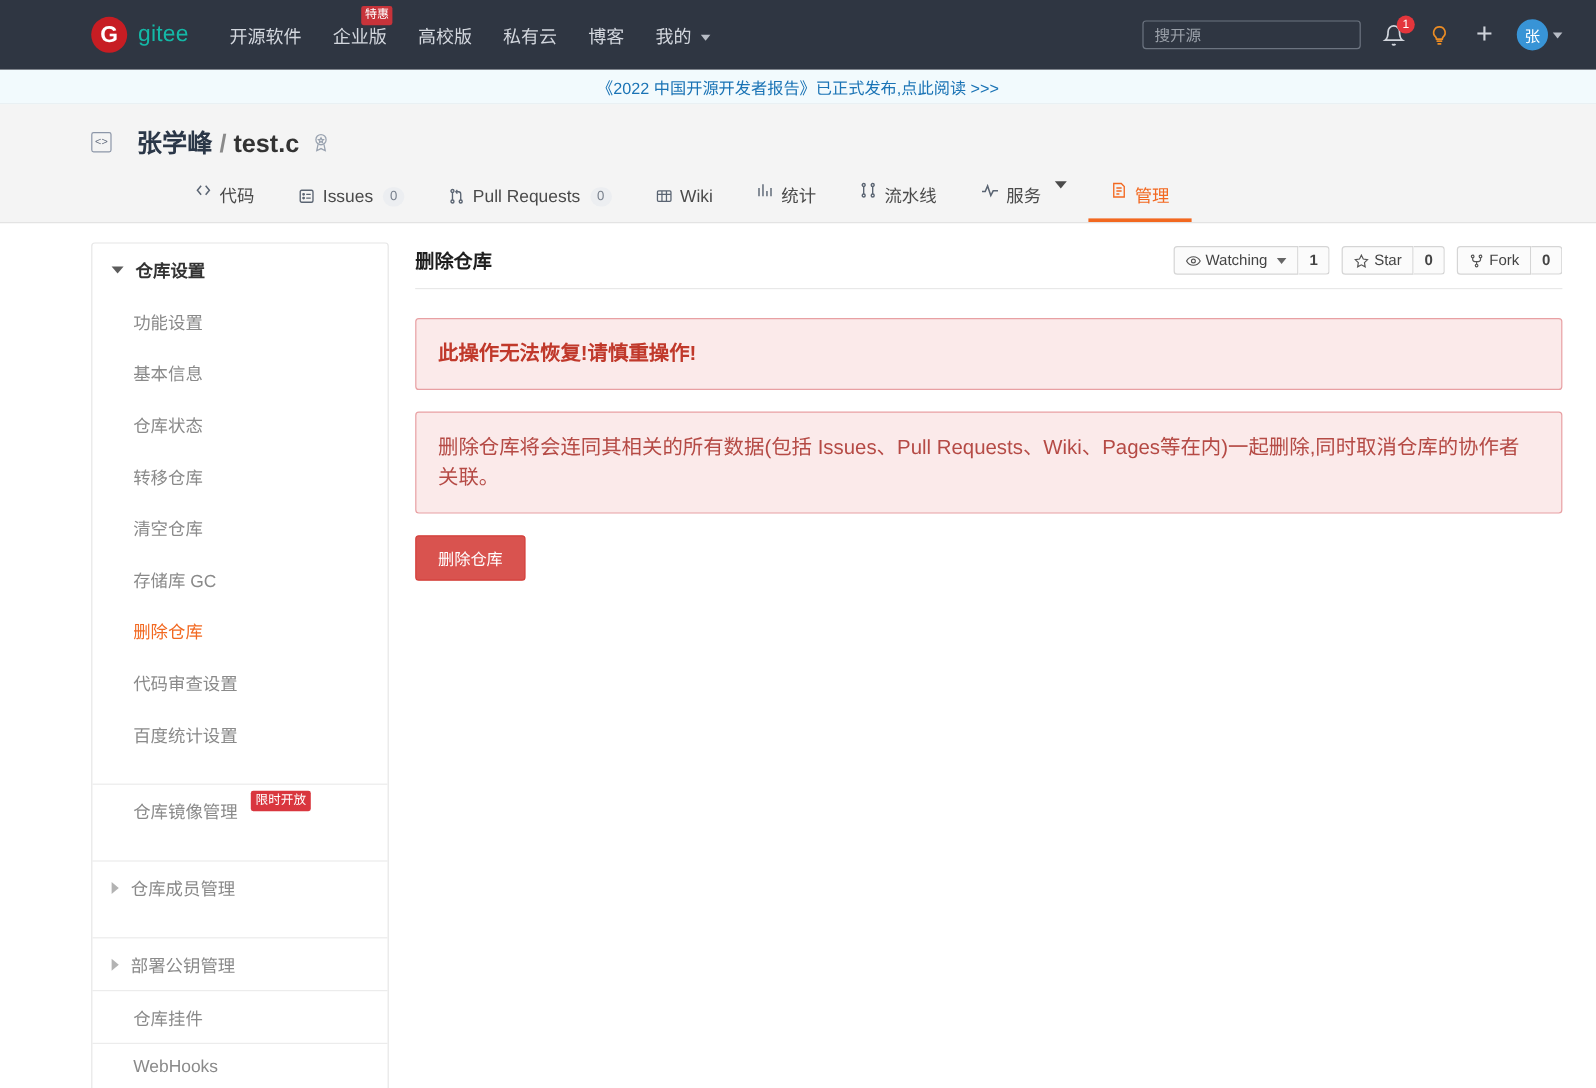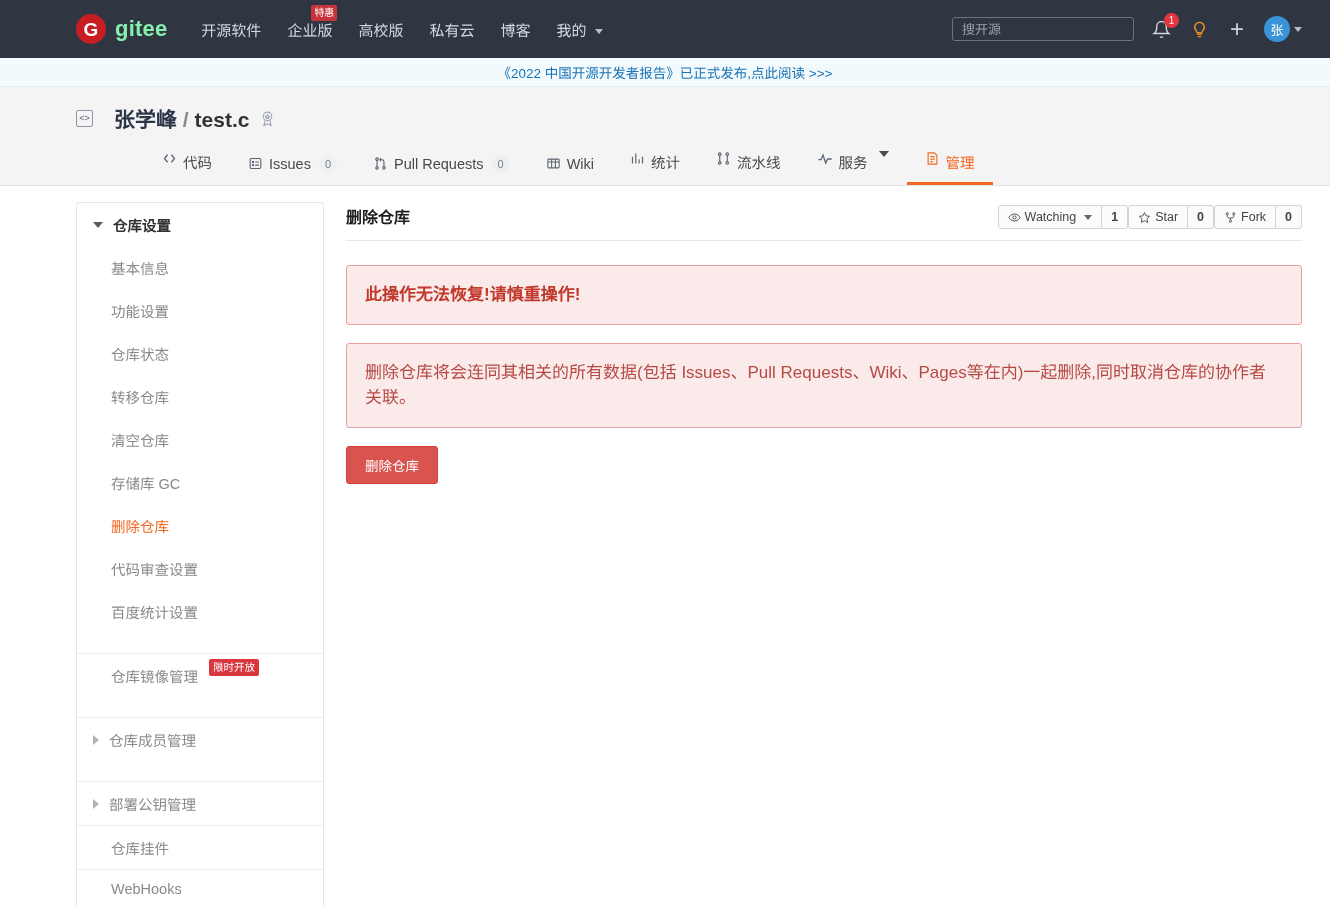--- a/index.html
+++ b/index.html
@@ -26,21 +26,21 @@
   }
   .brand { display: flex; align-items: center; gap: 9px; margin-right: 34px; }
   .brand-logo {
     width: 30px; height: 30px; border-radius: 50%;
     background: #c71d23;
     display: flex; align-items: center; justify-content: center;
     color: #fff; font-weight: bold; font-size: 19px;
     line-height: 1;
   }
   .brand-name {
-    color: #86efac; font-size: 22px; font-weight: bold; letter-spacing: .2px;
+    color: #14b8a6; font-size: 19px; font-weight: normal; letter-spacing: .2px;
   }
   .topnav { display: flex; align-items: center; gap: 26px; }
   .topnav-item {
     color: #d3d7de; font-size: 15px; position: relative;
     cursor: pointer; white-space: nowrap;
   }
   .hot-badge {
     position: absolute; top: -14px; left: 24px;
     background: #c7333a; color: #fff;
     font-size: 10px; line-height: 1;
@@ -115,21 +115,21 @@
     display: flex; align-items: center; justify-content: center;
     margin-right: 8px; line-height: 1;
   }
   .repo-path { font-size: 21px; font-weight: bold; color: #333; margin-left: 13px; }
   .repo-path .owner { color: #2b3748; }
   .repo-path .sep { color: #8a8a8a; font-weight: bold; }
   .medal-icon { margin-left: 10px; color: #9aa3b0; display: inline-flex; }
 
   .repo-actions {
     position: absolute; right: 28px; top: 118px;
-    display: flex; 
+    display: flex; gap: 10px;
   }
   .btn-group { display: flex; align-items: stretch; }
   .btn-group > span {
     border: 1px solid #d5d5d5;
     background: #fbfbfb;
     font-size: 12.5px;
     color: #444;
     padding: 4px 9px;
     display: flex; align-items: center; gap: 4px;
     cursor: pointer;
@@ -465,24 +465,24 @@
 
 <div class="page">
 
   <div class="sidebar">
     <div class="side-group-head">
       <span class="tri-down"></span>
       <span>仓库设置</span>
     </div>
 
     <div class="side-item">
+      <span>功能设置</span>
+    </div>
+    <div class="side-item">
       <span>基本信息</span>
-    </div>
-    <div class="side-item">
-      <span>功能设置</span>
     </div>
     <div class="side-item">
       <span>仓库状态</span>
     </div>
     <div class="side-item">
       <span>转移仓库</span>
     </div>
     <div class="side-item">
       <span>清空仓库</span>
     </div>

